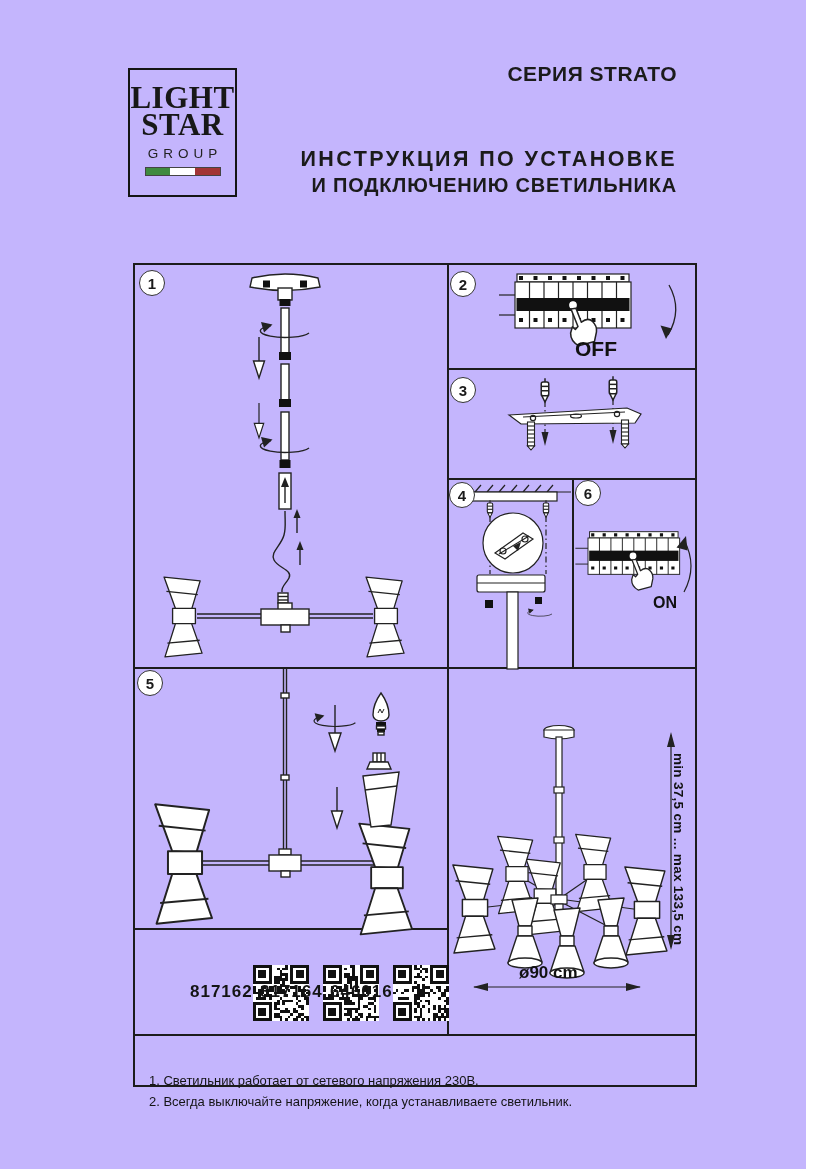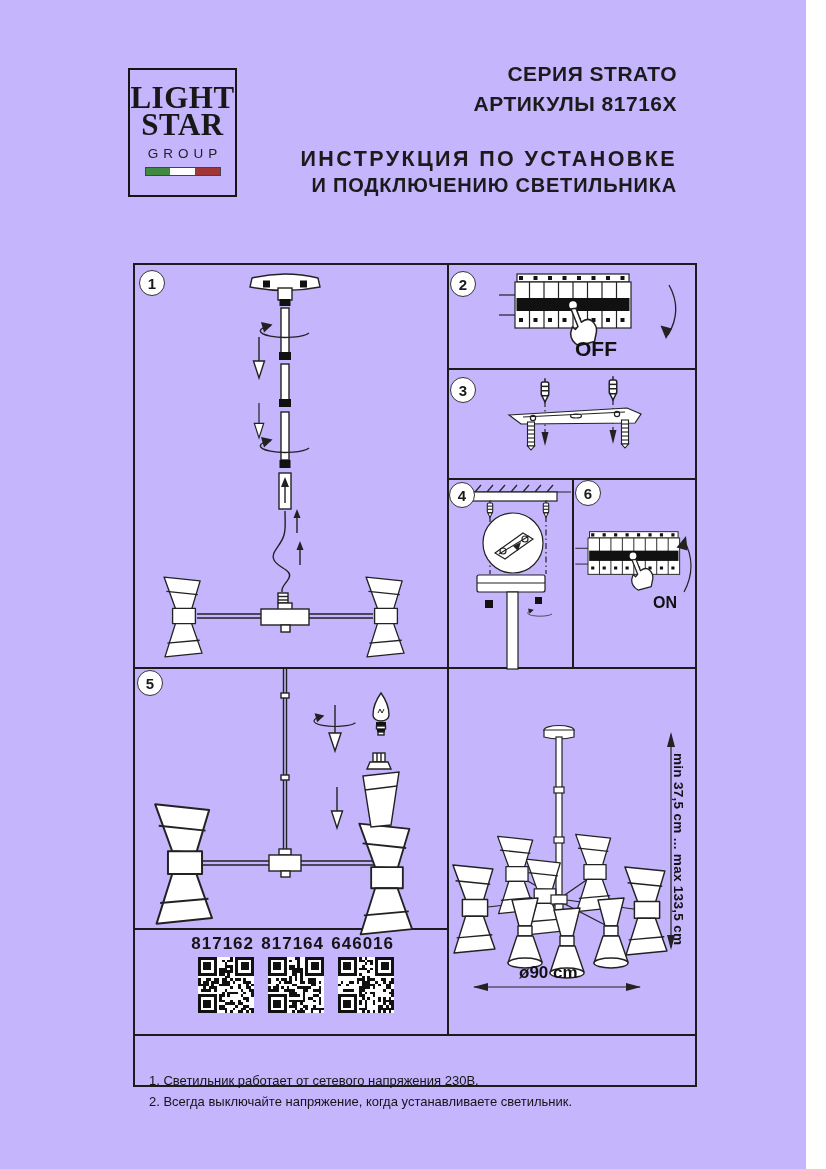--- a/index.html
+++ b/index.html
@@ -26,21 +26,21 @@
          background:#fff;box-sizing:border-box;z-index:5;}
   svg.art{position:absolute;overflow:visible;}
   .lbl{position:absolute;font-weight:bold;color:#111;}
   .off-lbl{left:440px;top:72px;width:60px;text-align:left;font-size:21px;}
   .on-lbl{left:498px;top:329px;width:64px;text-align:center;font-size:16px;}
   .dia-lbl{left:384px;top:698px;width:80px;text-align:left;font-size:17px;}
   .h-lbl{left:536px;top:488px;height:185px;writing-mode:vertical-rl;text-orientation:mixed;
          font-size:13.5px;letter-spacing:0.3px;white-space:nowrap;}
   
   .qr-row{position:absolute;left:0;top:669px;width:314px;display:flex;justify-content:center;gap:6px;}
-  .qr-col{width:64px;display:flex;flex-direction:column;align-items:flex-end;}
+  .qr-col{width:64px;display:flex;flex-direction:row;align-items:center;margin-top:28px;}
   .qr-label{font-weight:bold;font-size:17px;letter-spacing:1px;color:#141414;}
   .qr-box{width:56px;height:56px;margin-top:3px;}
   .qr-box svg{width:56px;height:56px;display:block;}
   
   .notes{position:absolute;left:0;top:798px;width:564px;height:49px;box-sizing:border-box;
          padding:7px 0 0 14px;font-size:13px;line-height:21px;color:#141414;}
 </style>
 </head>
 <body>
 
@@ -112,21 +112,20 @@
     <div class="logo-word">STAR</div>
     <div class="logo-group">GROUP</div>
     <div class="flag">
       <span style="background:#3f8a3f"></span>
       <span style="background:#ffffff"></span>
       <span style="background:#a23535"></span>
     </div>
   </div>
 
   <div class="abs hdr-right t1">СЕРИЯ STRATO</div>
-  <div class="abs hdr-right t2">АРТИКУЛЫ 81716X</div>
   <div class="abs hdr-right t3a">ИНСТРУКЦИЯ ПО УСТАНОВКЕ</div>
   <div class="abs hdr-right t3b">И ПОДКЛЮЧЕНИЮ СВЕТИЛЬНИКА</div>
 
   <div class="abs grid">
 
     <div class="line" style="left:312px;top:0;width:2px;height:770px"></div>
     <div class="line" style="left:312px;top:103px;width:250px;height:2px"></div>
     <div class="line" style="left:312px;top:213px;width:250px;height:2px"></div>
     <div class="line" style="left:437px;top:213px;width:2px;height:190px"></div>
     <div class="line" style="left:0;top:402px;width:562px;height:2px"></div>

